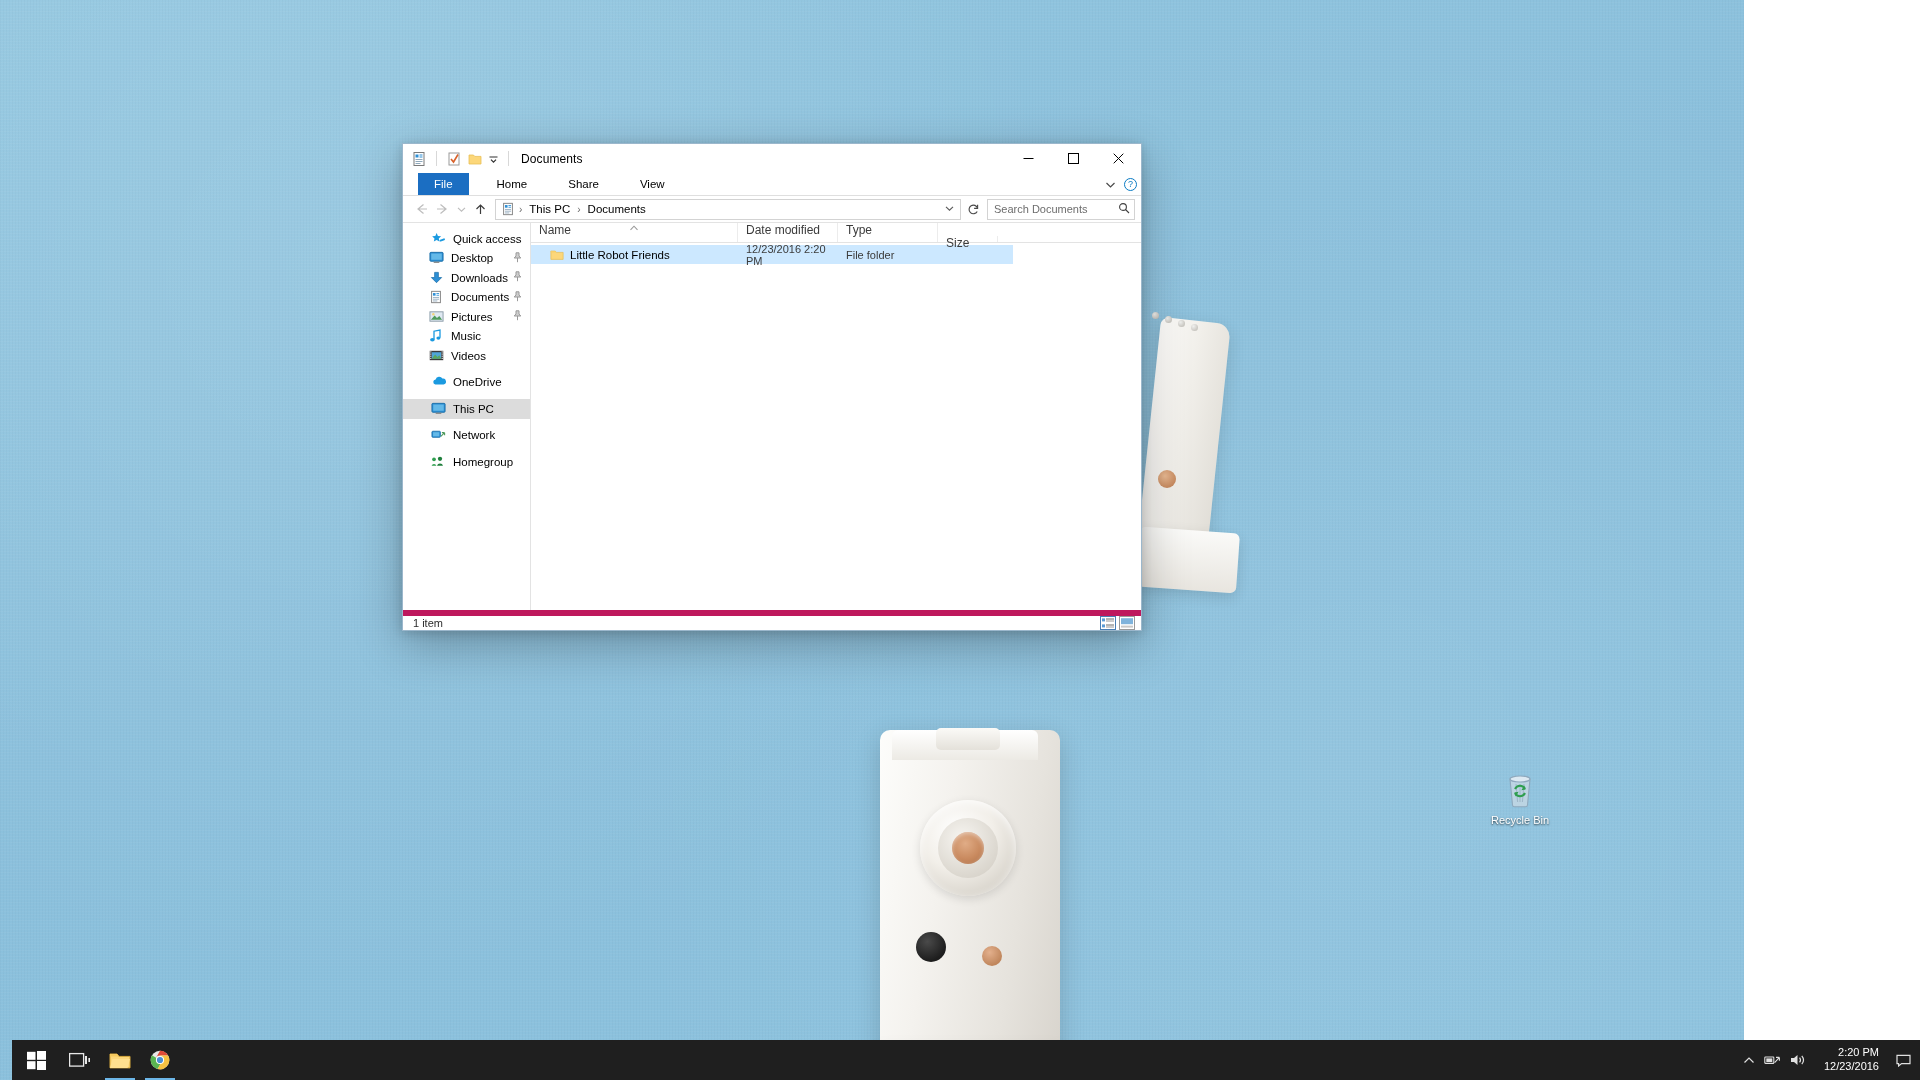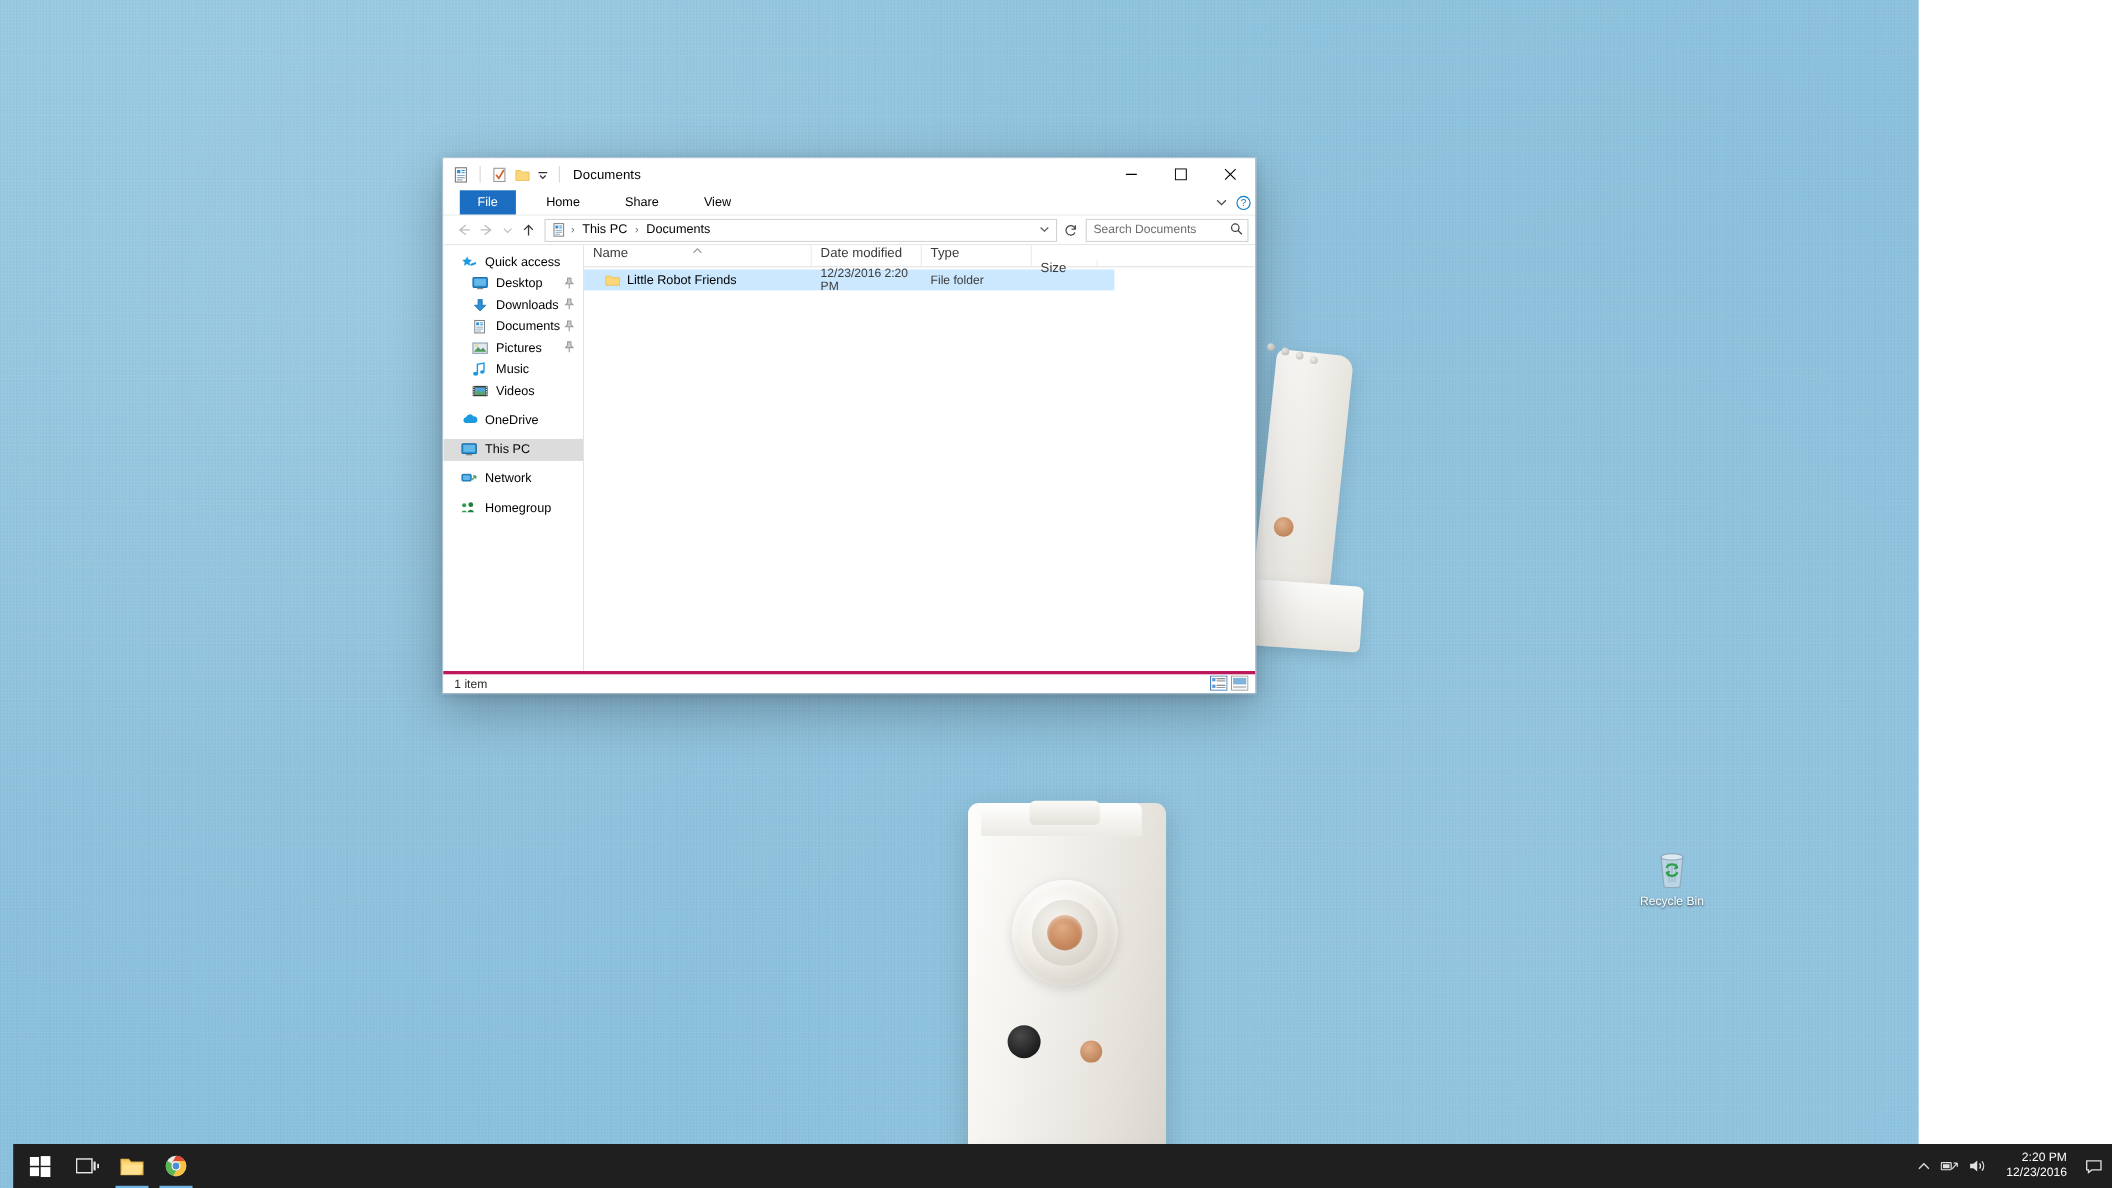--- a/index.html
+++ b/index.html
@@ -138,21 +138,21 @@
   .searchbox span { font-size:11px; color:#6d6d6d; }
   .search-ico { margin-left:auto; color:#4a4a4a; font-size:11px; }
 
   
   .wbody { flex:1; display:flex; min-height:0; border-top:1px solid #e3e3e3; }
   .navpane {
     width:128px; background:#ffffff; border-right:1px solid #e3e3e3;
     padding-top:6px; overflow:hidden;
   }
   .nav-item {
-    height:19.5px; display:flex; align-items:center; padding-left:16px; gap:6px;
+    height:19.5px; display:flex; align-items:center; padding-left:28px; gap:6px;
     font-size:11.5px; color:#000; position:relative;
   }
   .nav-item.selected { background:#dcdcdc; }
   .nav-item.indent { padding-left:26px; }
   .nav-item .ni-ico { width:16px; height:14px; position:relative; flex:0 0 16px; }
   .pin { position:absolute; right:8px; color:#8a8a8a; font-size:9px; }
   .nav-gap { height:7px; }
 
   
   .filepane { flex:1; display:flex; flex-direction:column; background:#fff; min-width:0; }
@@ -172,21 +172,21 @@
   .fr-name { width:207px; display:flex; align-items:center; gap:6px; padding-left:19px;
              font-size:11.5px; color:#000; }
   .fr-cell { font-size:11px; color:#3b3b3b; padding-left:8px; }
   .fr-date { width:100px; }
   .fr-type { width:100px; }
   .fr-size { width:60px; }
   .folder-ico { width:14px; height:12px; position:relative; flex:0 0 14px; }
 
   
   .statusbar {
-    height:20px; border-top:3px solid #be185d; background:#fff;
+    height:20px; border-top:6px solid #be185d; background:#fff;
     display:flex; align-items:center; padding:0 6px 0 10px;
     font-size:11px; color:#2b2b2b; position:relative;
   }
   .viewbtns { margin-left:auto; display:flex; gap:3px; align-items:center; }
   .vbtn { width:16px; height:15px; position:relative; }
 
   
   #recycle { position:absolute; left:1487px; top:768px; width:66px; text-align:center; }
   .rc-label { font-size:11px; color:#fff; text-shadow:0 1px 2px rgba(0,0,0,.75);
               margin-top:2px; line-height:1.15; }

